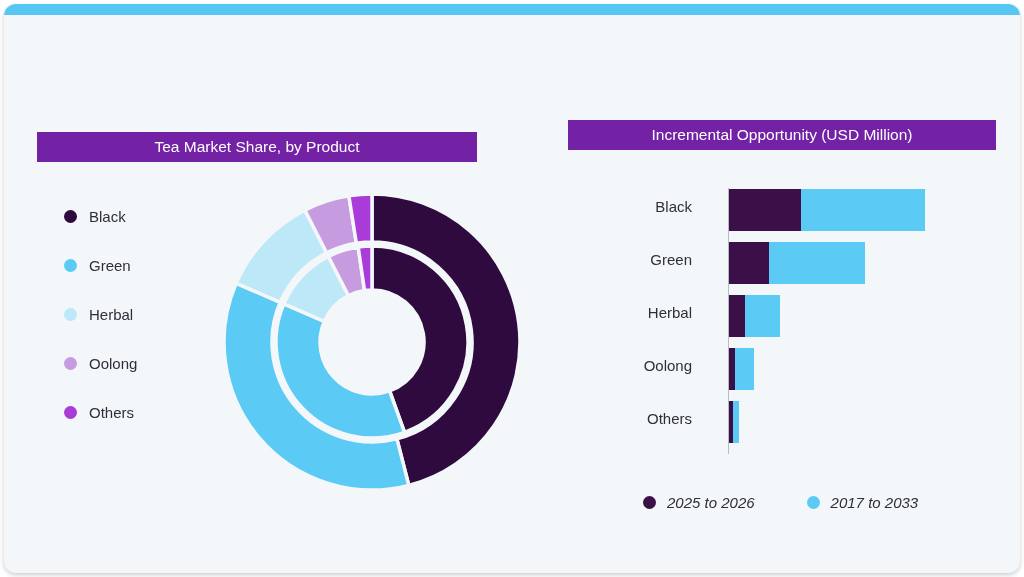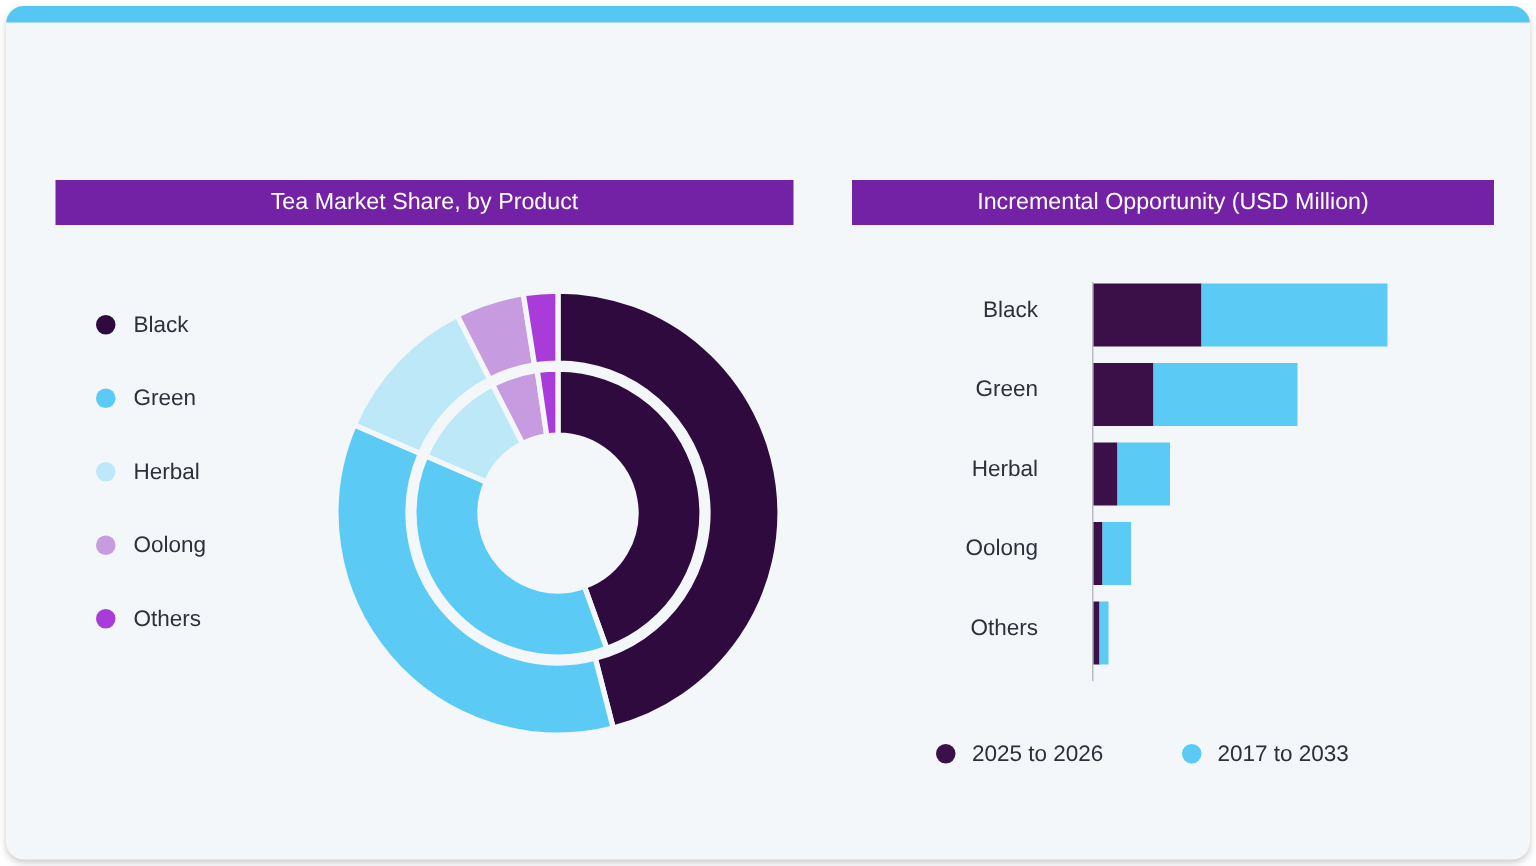--- a/index.html
+++ b/index.html
@@ -100,21 +100,21 @@
   
   .panel-title {
     position: absolute;
     height: 30px;
     line-height: 30px;
     background: #7322a5;
     color: #ffffff;
     text-align: center;
     font-size: 15.5px;
   }
-  #title-left  { left: 33px;  top: 116px; width: 492px; }
+  #title-left  { left: 33px;  top: 128px; width: 440px; }
   #title-right { left: 564px; top: 116px; width: 428px; }
 
   
   .donut-legend {
     position: absolute;
     left: 60px;
     top: 188px;
   }
   .legend-row {
     display: flex;
@@ -177,24 +177,25 @@
     top: 5px;
     height: 42px;
     display: flex;
   }
   .seg-a { background: #3b1049; height: 100%; }
   .seg-b { background: #5bcbf5; height: 100%; }
 
   
   .bar-legend {
     position: absolute;
-    left: 620px;
+    left: 639px;
     top: 490px;
     display: flex;
     align-items: flex-start;
+    font-style: italic;
   }
   .bl-item {
     display: flex;
     align-items: center;
     margin-right: 52px;
   }
   .bl-dot {
     width: 13px; height: 13px;
     border-radius: 50%;
     margin-right: 11px;

